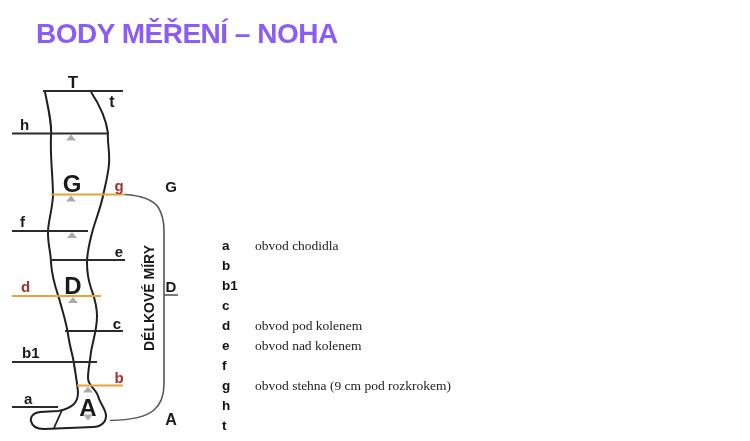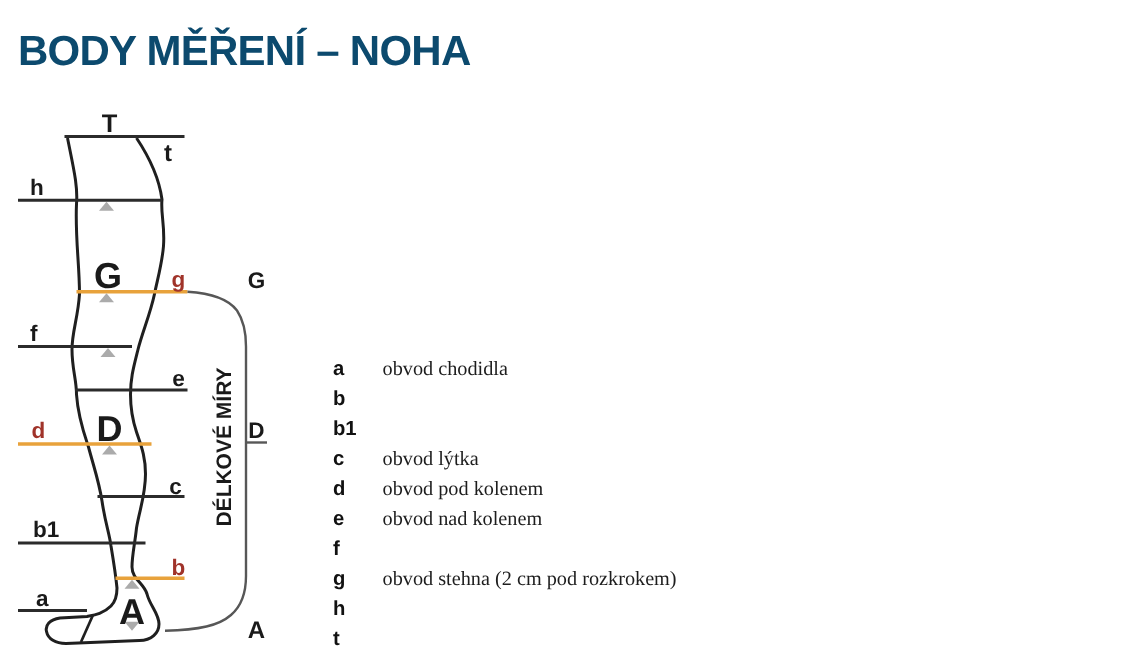--- a/index.html
+++ b/index.html
@@ -4,22 +4,22 @@
 <style>
   html,body{margin:0;padding:0;}
   body{
     width:750px;height:441px;
     background:#ffffff;
     font-family:"Liberation Sans",sans-serif;
     position:relative;
     overflow:hidden;
   }
   .page-title{
-    position:absolute;left:12px;top:18px;
-    font-size:28px;font-weight:bold;color:#0c4a6e;
+    position:absolute;left:36px;top:18px;
+    font-size:28px;font-weight:bold;color:#8b5cf6;
     letter-spacing:-0.5px;
     margin:0;
   }
   .figure-wrap{
     position:absolute;left:0;top:60px;width:200px;height:381px;
   }
   .legend{
     position:absolute;left:222px;top:236px;width:330px;
   }
   .legend-row{
@@ -128,36 +128,35 @@
     <span class="legend-label">obvod chodidla</span>
   </div>
   <div class="legend-row">
     <span class="legend-key">b</span>
   </div>
   <div class="legend-row">
     <span class="legend-key">b1</span>
   </div>
   <div class="legend-row">
     <span class="legend-key">c</span>
-    <span class="legend-label">obvod lýtka</span>
   </div>
   <div class="legend-row">
     <span class="legend-key">d</span>
     <span class="legend-label">obvod pod kolenem</span>
   </div>
   <div class="legend-row">
     <span class="legend-key">e</span>
     <span class="legend-label">obvod nad kolenem</span>
   </div>
   <div class="legend-row">
     <span class="legend-key">f</span>
   </div>
   <div class="legend-row">
     <span class="legend-key">g</span>
-    <span class="legend-label">obvod stehna (2 cm pod rozkrokem)</span>
+    <span class="legend-label">obvod stehna (9 cm pod rozkrokem)</span>
   </div>
   <div class="legend-row">
     <span class="legend-key">h</span>
   </div>
   <div class="legend-row">
     <span class="legend-key">t</span>
   </div>
 </div>
 
 </body></html>

